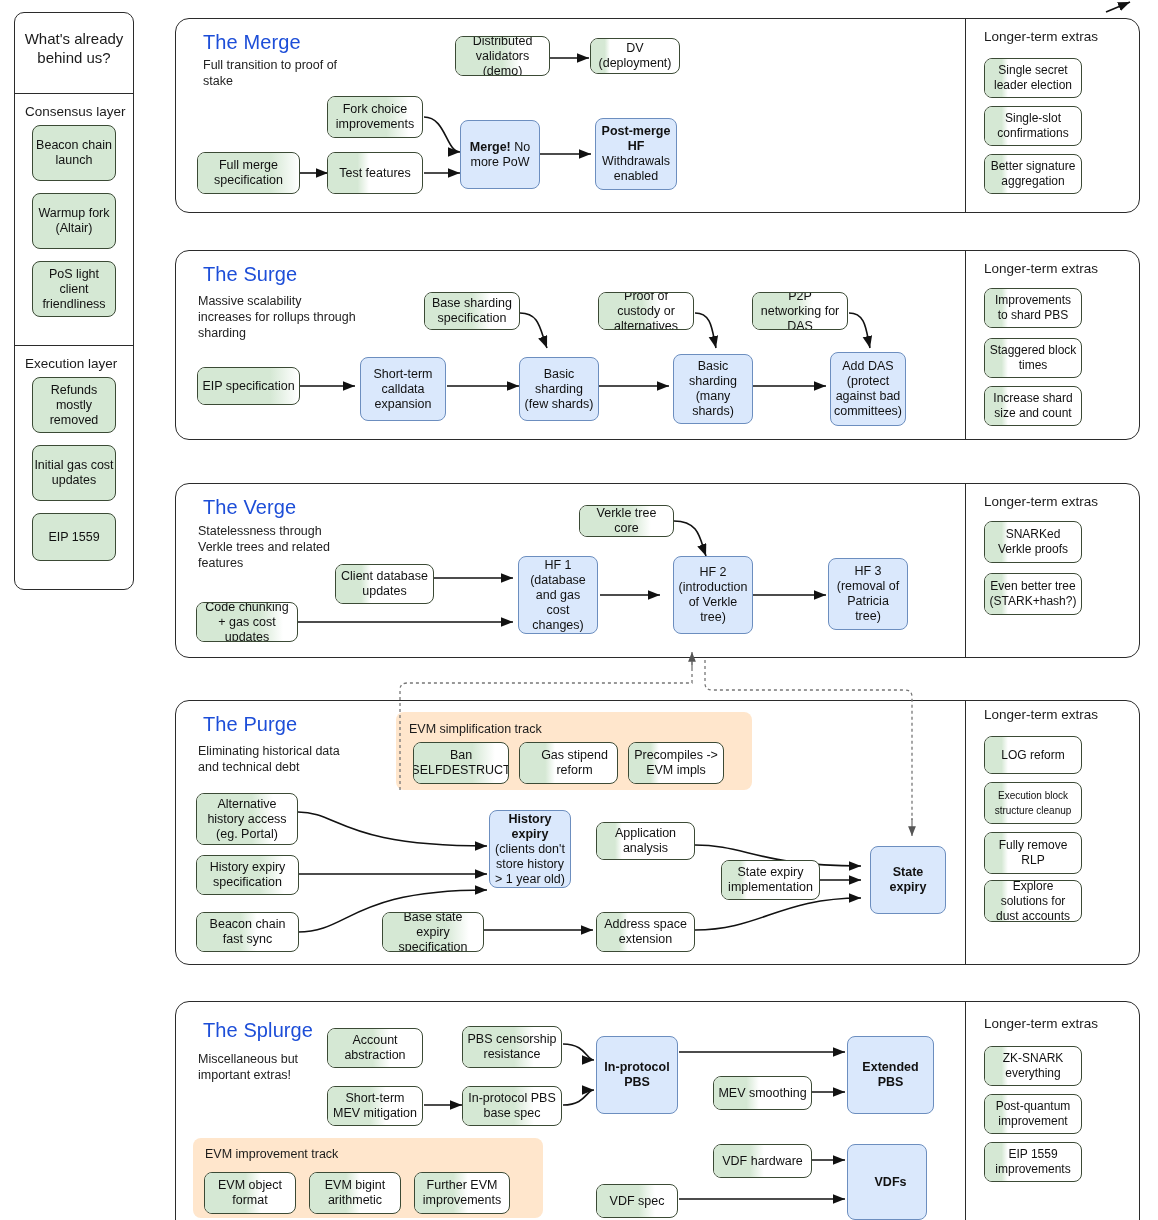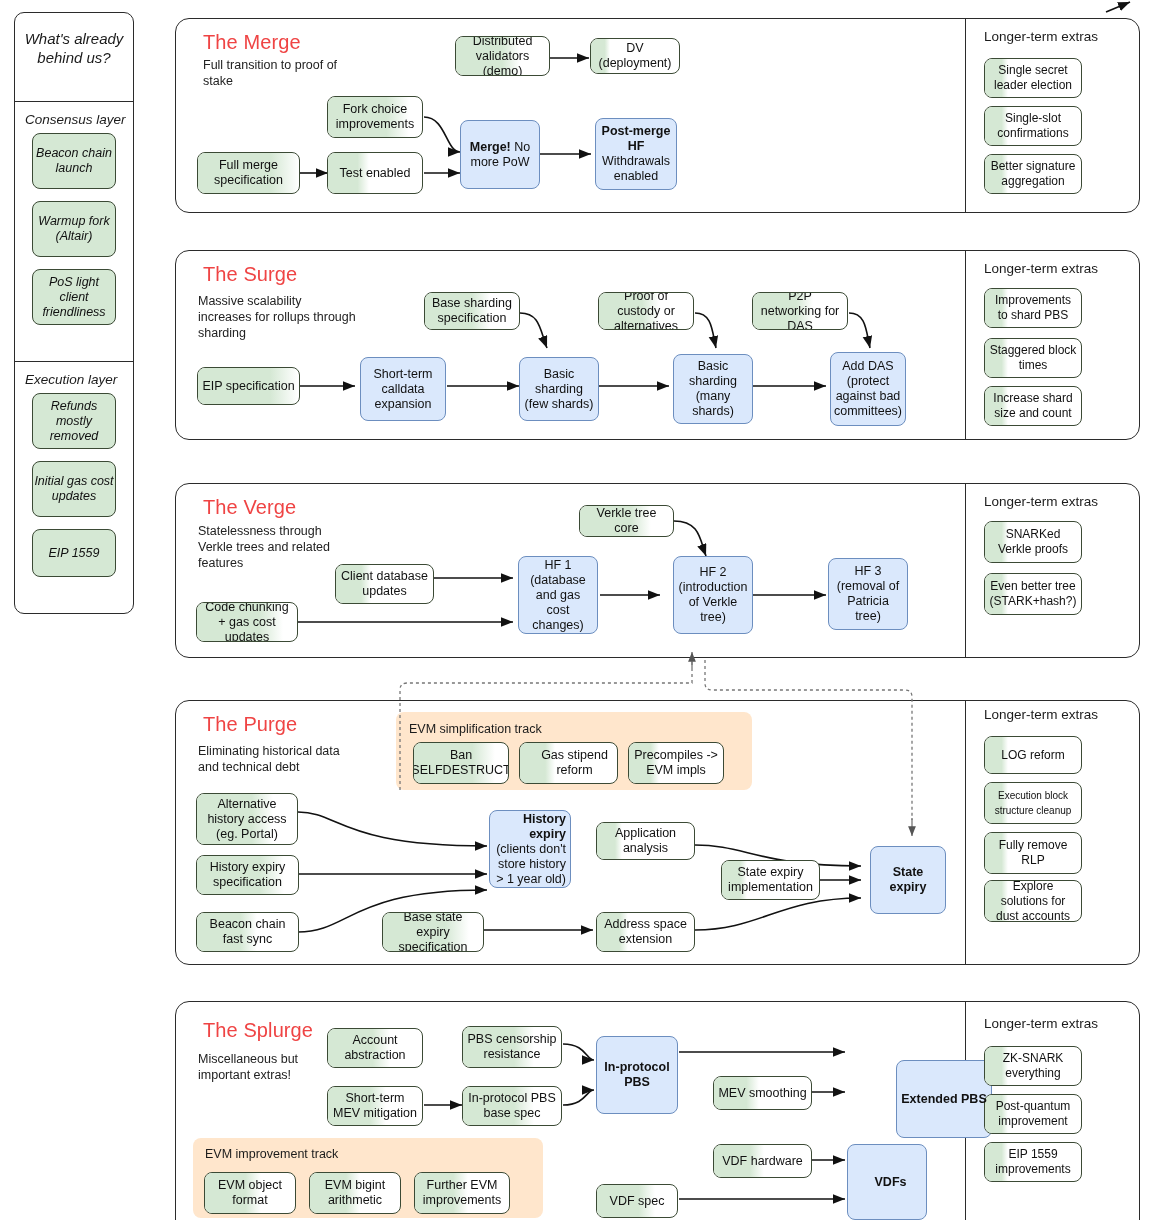--- a/index.html
+++ b/index.html
@@ -13,21 +13,21 @@
 
   
   .panel{
     position:absolute;border:1.4px solid #2b2b2b;border-radius:14px;background:#fff;
     box-sizing:border-box;
   }
   .sidebar{
     position:absolute;left:14px;top:12px;width:120px;
     border:1.4px solid #2b2b2b;border-radius:10px;background:#fff;box-sizing:border-box;
   }
-  .side-sec{border-bottom:1.4px solid #2b2b2b;box-sizing:border-box;padding:8px 6px 24px;font-style:italic;}
+  .side-sec{border-bottom:1.4px solid #2b2b2b;box-sizing:border-box;padding:8px 6px 16px;}
   .side-sec.last{border-bottom:none;}
   .side-head{
     text-align:center;font-size:15px;line-height:19px;color:#1b1b1b;
     padding:8px 2px 10px;
   }
   .side-label{font-size:13.5px;color:#1b1b1b;padding:2px 0 6px 4px;}
 
   
   .node{
     position:absolute;box-sizing:border-box;
@@ -45,21 +45,21 @@
   .node.plain{border-color:#3b4a35;}
   .node.bold{font-weight:bold;}
   .sidebox{
     position:relative;margin:0 auto 12px;width:84px;
     border:1.3px solid #3b4a35;border-radius:8px;background:#d5e8d4;
     font-size:12.5px;line-height:15px;text-align:center;color:#111;
     display:flex;align-items:center;justify-content:center;box-sizing:border-box;
   }
 
   
-  .sec-title{position:absolute;font-size:20px;color:#ef4444;letter-spacing:.1px;}
+  .sec-title{position:absolute;font-size:20px;color:#1d4ed8;letter-spacing:.1px;}
   .sec-sub{position:absolute;font-size:12.5px;line-height:16px;color:#222;}
   .extras-title{position:absolute;font-size:13.5px;color:#1b1b1b;}
   .divider{position:absolute;width:1.4px;background:#2b2b2b;}
 
   
   .track{
     position:absolute;background:#ffe6cc;border-radius:8px;box-sizing:border-box;
   }
   .track-title{position:absolute;font-size:12.5px;color:#1b1b1b;}
 </style>
@@ -207,21 +207,21 @@
       <div class="node plain" style="left: 327px; top: 96px; width: 96px; height: 42px;">
         <span class="fill" style="width: 86%;"></span>
         <span class="lbl">Fork choice improvements</span>
       </div>
       <div class="node plain" style="left: 197px; top: 152px; width: 103px; height: 42px;">
         <span class="fill" style="width: 100%;"></span>
         <span class="lbl">Full merge specification</span>
       </div>
       <div class="node plain" style="left: 327px; top: 152px; width: 96px; height: 42px;">
         <span class="fill" style="width: 44%;"></span>
-        <span class="lbl">Test enabled</span>
+        <span class="lbl">Test features</span>
       </div>
       <div class="node blue" style="left: 460px; top: 120px; width: 80px; height: 69px;">
         <span class="lbl"><b>Merge!</b> No more PoW</span>
       </div>
       <div class="node blue" style="left: 595px; top: 118px; width: 82px; height: 72px;">
         <span class="lbl"><b>Post-merge HF</b> Withdrawals enabled</span>
       </div>
       <div class="node plain" style="left: 984px; top: 58px; width: 98px; height: 40px; font-size: 12px;">
         <span class="fill" style="width: 24%;"></span>
         <span class="lbl">Single secret leader election</span>
@@ -308,21 +308,21 @@
         <span class="lbl">Alternative history access (eg. Portal)</span>
       </div>
       <div class="node plain" style="left: 196px; top: 855px; width: 103px; height: 40px;">
         <span class="fill" style="width: 86%;"></span>
         <span class="lbl">History expiry specification</span>
       </div>
       <div class="node plain" style="left: 196px; top: 912px; width: 103px; height: 40px;">
         <span class="fill" style="width: 59%;"></span>
         <span class="lbl">Beacon chain fast sync</span>
       </div>
-      <div class="node blue" style="left: 489px; top: 810px; width: 82px; height: 78px; text-align: right;">
+      <div class="node blue" style="left: 489px; top: 810px; width: 82px; height: 78px;">
         <span class="lbl"><b>History expiry</b> (clients don't store history &gt; 1 year old)</span>
       </div>
       <div class="node plain" style="left: 596px; top: 822px; width: 99px; height: 38px;">
         <span class="fill" style="width: 26%;"></span>
         <span class="lbl">Application analysis</span>
       </div>
       <div class="node plain" style="left: 382px; top: 912px; width: 102px; height: 40px;">
         <span class="fill" style="width: 86%;"></span>
         <span class="lbl">Base state expiry specification</span>
       </div>
@@ -381,21 +381,21 @@
         <span class="fill" style="width: 72%;"></span>
         <span class="lbl">In-protocol PBS base spec</span>
       </div>
       <div class="node blue bold" style="left: 596px; top: 1036px; width: 82px; height: 78px; align-items: center;">
         <span class="lbl">In-protocol PBS</span>
       </div>
       <div class="node plain" style="left: 713px; top: 1076px; width: 99px; height: 34px;">
         <span class="fill" style="width: 46%;"></span>
         <span class="lbl">MEV smoothing</span>
       </div>
-      <div class="node blue bold" style="left: 896px; top: 1036px; width: 96px; height: 78px; margin-top: 24px;">
+      <div class="node blue bold" style="left: 847px; top: 1036px; width: 87px; height: 78px;">
         <span class="lbl">Extended PBS</span>
       </div>
       <div class="node plain" style="left: 713px; top: 1144px; width: 99px; height: 34px;">
         <span class="fill" style="width: 52%;"></span>
         <span class="lbl">VDF hardware</span>
       </div>
       <div class="node plain" style="left: 596px; top: 1184px; width: 82px; height: 34px;">
         <span class="fill" style="width: 72%;"></span>
         <span class="lbl">VDF spec</span>
       </div>

